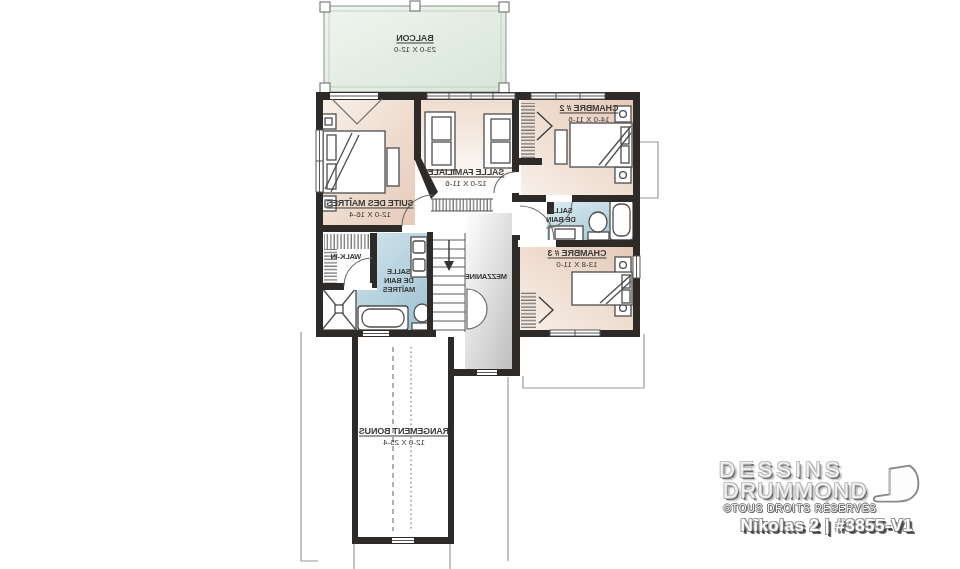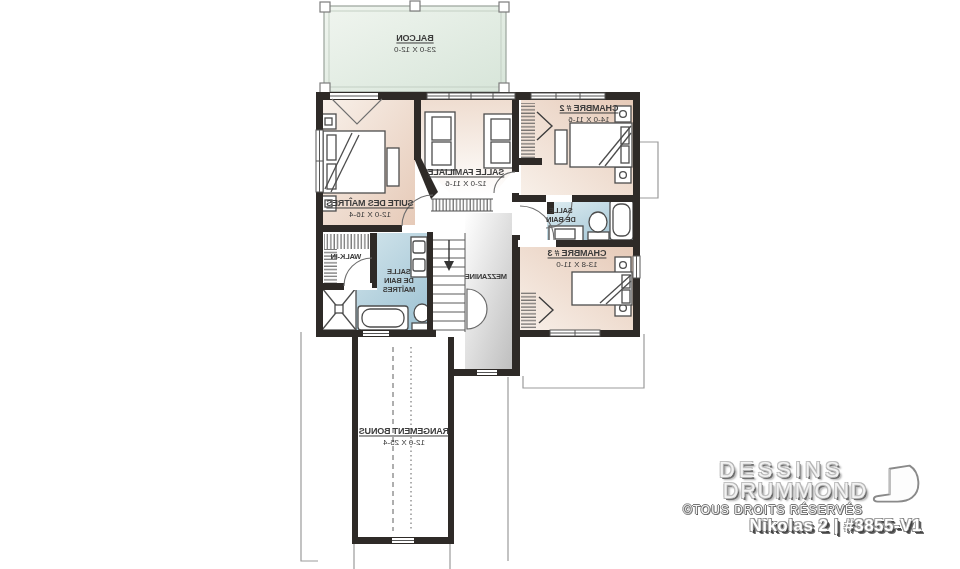--- a/index.html
+++ b/index.html
@@ -16,24 +16,24 @@
   .lbl.small .nm{font-size:7.5px;}
 
   
   .brand-text{position:absolute;top:459px;right:92px;text-align:center;}
   .brand-line{font-size:22px;line-height:21px;font-weight:400;color:#f2f2f2;
     letter-spacing:4px;
     text-shadow:-1px -1px 0 #c2c2c2,1px -1px 0 #b5b5b5,-1px 1px 0 #b5b5b5,
                 1.5px 1.5px 0 #6e6e6e,3px 3px 2px #a8a8a8;}
   .brand-line.l2{letter-spacing:1.5px;padding-left:28px;}
   .brand-icon{position:absolute;left:872px;top:458px;}
-  .copyright{position:absolute;top:503px;right:97px;font-size:12px;letter-spacing:1px;
+  .copyright{position:absolute;top:503px;right:83px;font-size:10px;letter-spacing:1px;
     color:#f7f7f7;
     text-shadow:-1px 0 0 #777,1px 0 0 #777,0 -1px 0 #777,0 1px 0 #777,1px 1px 0 #555;}
-  .plan-title{position:absolute;top:516px;right:38px;font-size:17px;font-weight:bold;
+  .plan-title{position:absolute;top:516px;right:47px;font-size:17px;font-weight:bold;
     color:#fff;letter-spacing:0.5px;
     text-shadow:-1px -1px 0 #a3a3a3,1px -1px 0 #8a8a8a,-1px 1px 0 #8a8a8a,
                 2px 2px 0 #454545,3px 3px 0 #6a6a6a;}
 </style>
 </head>
 <body>
 
 <div id="stage">
 
 <svg id="plan-svg" width="960" height="569" viewBox="0 0 960 569">

